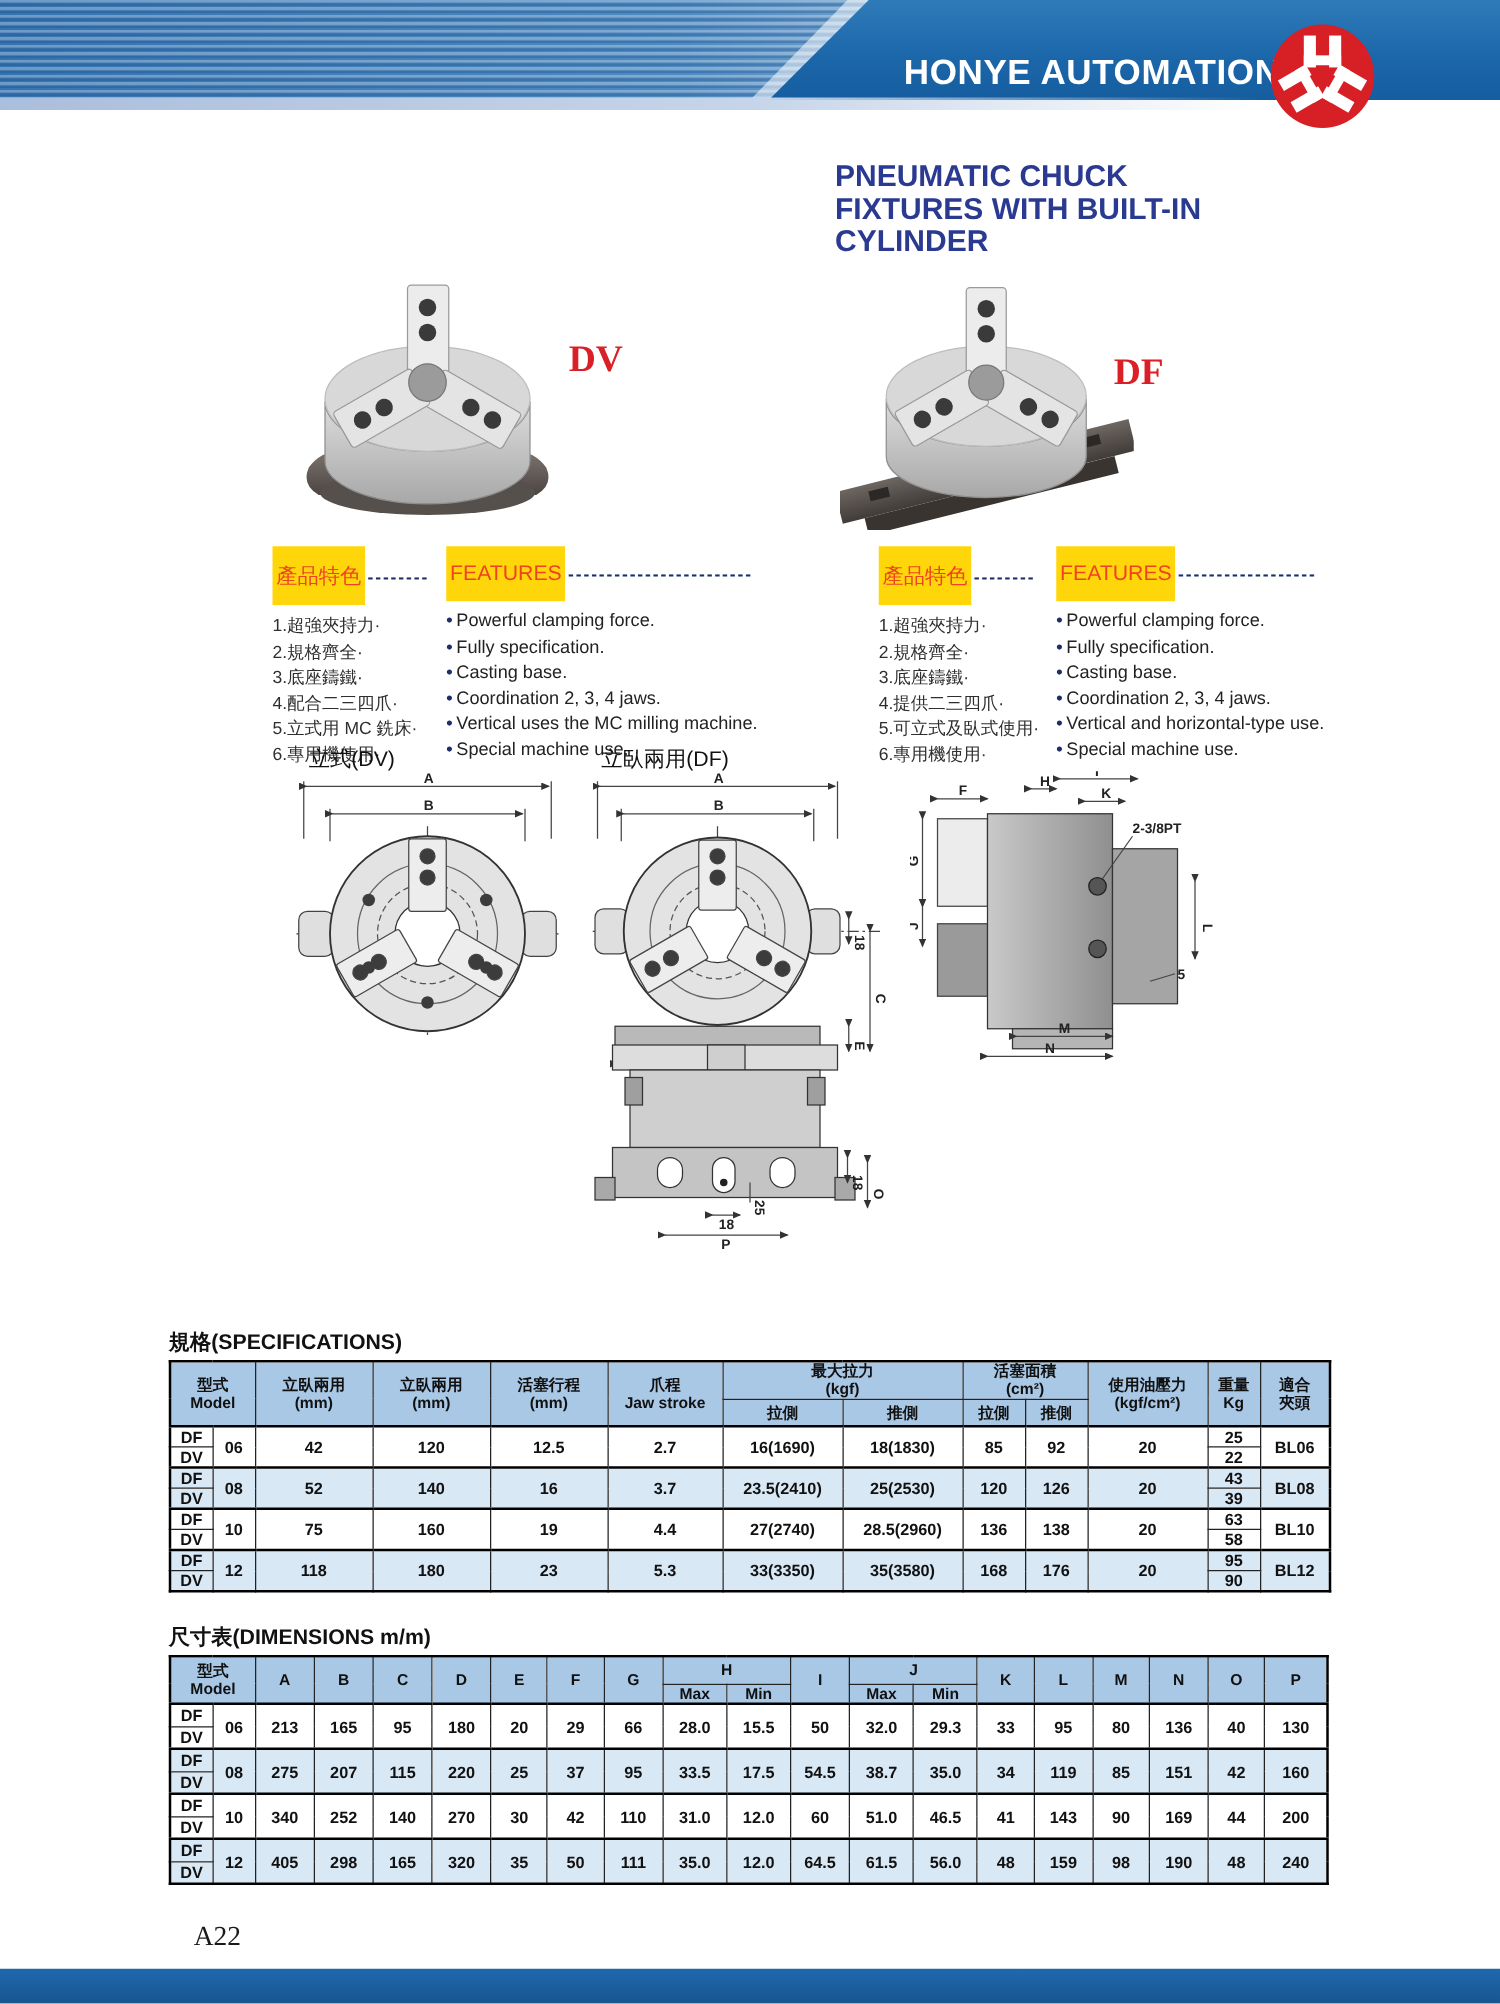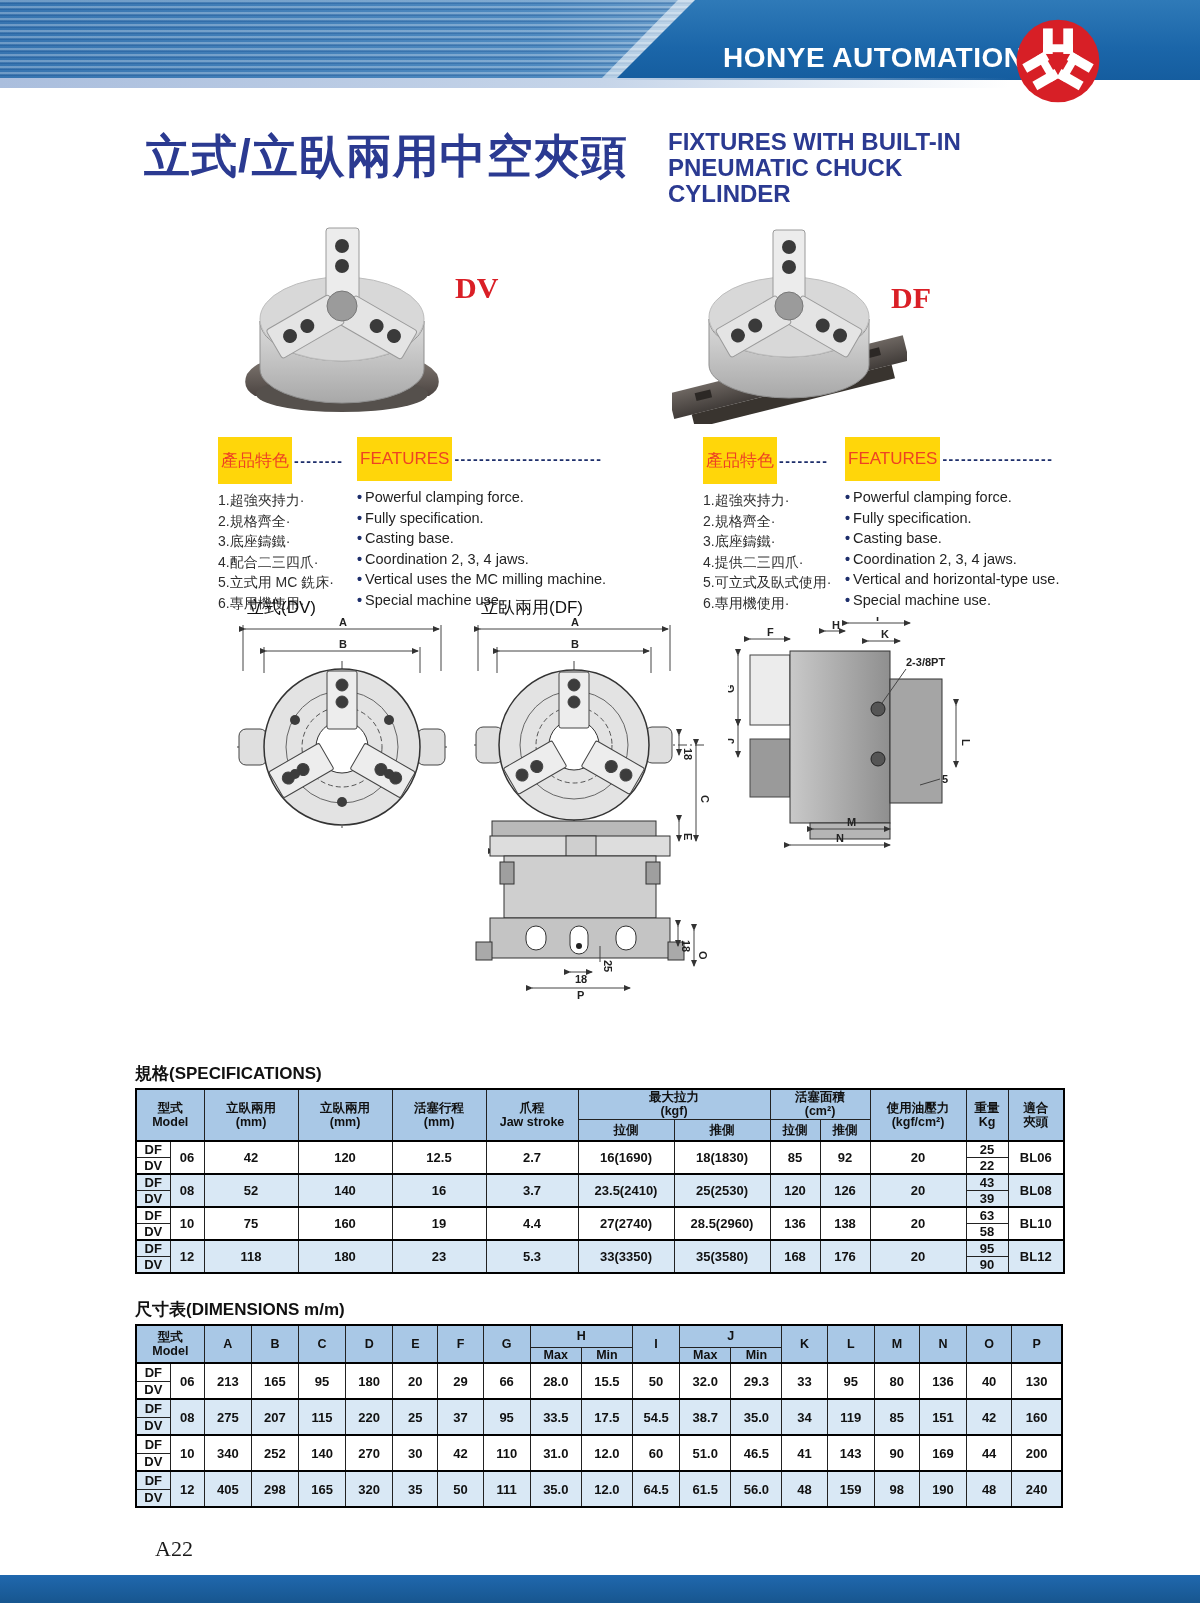--- a/index.html
+++ b/index.html
@@ -103,24 +103,23 @@
           <rect x="33" y="31" width="34" height="9"></rect>
       </g>
       <g transform="rotate(240 50 50)">
         <rect x="33" y="13" width="11" height="29"></rect>
           <rect x="56" y="13" width="11" height="29"></rect>
           <rect x="33" y="31" width="34" height="9"></rect>
       </g>
     </g>
   </svg>
 
-  <div class="title-zh">立式/立臥兩用中空夾頭</div>
   <div class="title-en">
+    <div>PNEUMATIC CHUCK</div>
     <div>FIXTURES WITH BUILT-IN</div>
-    <div>PNEUMATIC CHUCK</div>
     <div>CYLINDER</div>
   </div>
 
   <svg class="photo-dv" viewBox="0 0 215 215">
     <defs>
       <linearGradient id="m1" x1="0" y1="0" x2="0" y2="1">
           <stop offset="0" stop-color="#dcdcdc"></stop>
           <stop offset="1" stop-color="#a8a8a8"></stop>
         </linearGradient>
       <linearGradient id="d1" x1="0" y1="0" x2="0" y2="1">

